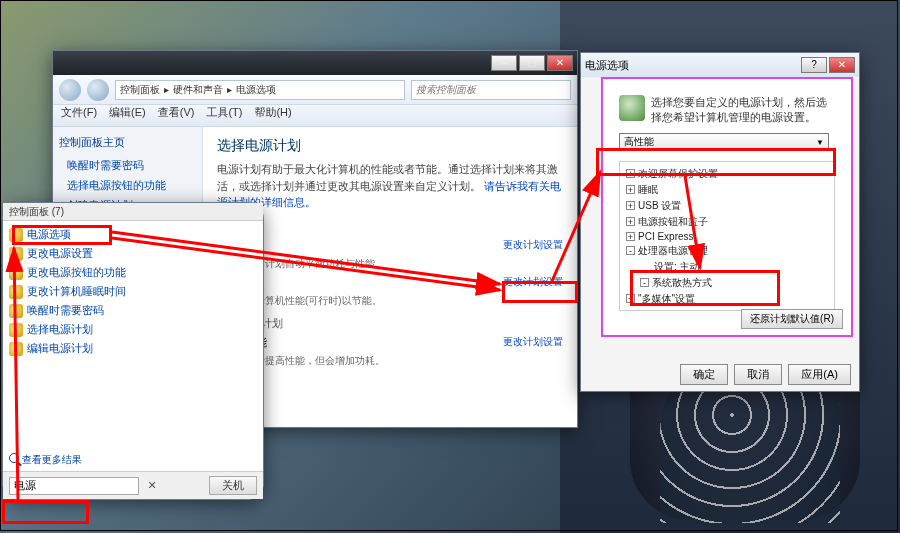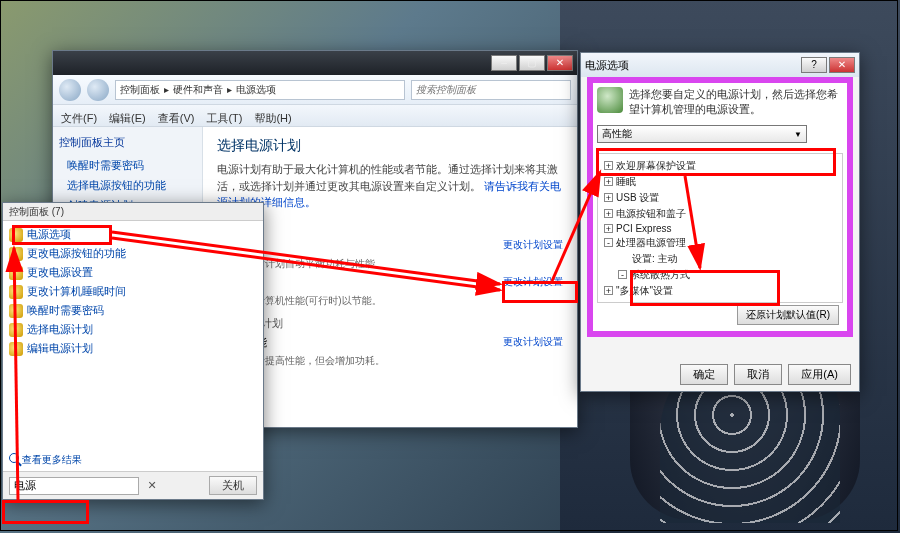--- a/index.html
+++ b/index.html
@@ -15,54 +15,54 @@
 .win-controls { margin-left: auto; display: flex; gap: 2px; }
 .win-btn { width: 26px; height: 16px; border: 1px solid #7a7a7a; background: linear-gradient(#fafafa,#d0d0d0); font-size: 10px; text-align: center; line-height: 14px; cursor: pointer; }
 .win-btn.close { background: linear-gradient(#e88,#c33); color: #fff; }
 
 
 #win-cp { top: 50px; left: 52px; width: 526px; height: 378px; }
 #win-cp .nav { height: 30px; background: linear-gradient(#f7fbff,#e6eef7); display: flex; align-items: center; padding: 0 6px; gap: 6px; font-size: 11px; border-bottom: 1px solid #cfd8e2; }
 .nav-back { width: 22px; height: 22px; border-radius: 50%; background: radial-gradient(circle at 35% 35%, #dfeaf5, #89a7c5); display: inline-block; }
 .breadcrumb { flex: 1; height: 20px; border: 1px solid #b8c4d2; background: #fff; display: flex; align-items: center; padding: 0 4px; gap: 4px; font-size: 10px; color: #333; }
 .search-nav { width: 160px; height: 20px; border: 1px solid #b8c4d2; background: #fff; font-size: 10px; padding: 0 4px; color: #888; font-style: italic; }
-.menubar { height: 22px; background: linear-gradient(#f3f7fc,#e2eaf3); display: flex; align-items: flex-end; gap: 12px; padding: 0 8px; font-size: 11px; color: #333; border-bottom: 1px solid #cfd8e2; }
+.menubar { height: 22px; background: linear-gradient(#f3f7fc,#e2eaf3); display: flex; align-items: flex-start; gap: 12px; padding: 0 8px; font-size: 11px; color: #333; border-bottom: 1px solid #cfd8e2; }
 .cp-body { display: flex; height: calc(100% - 76px); }
 .cp-side { width: 150px; background: #f0f4f9; border-right: 1px solid #d8e0e8; padding: 8px 6px; font-size: 11px; }
 .cp-side .side-title { color: #003399; margin-bottom: 8px; cursor: pointer; }
 .cp-side .side-link { color: #0046aa; margin: 5px 0 5px 8px; cursor: pointer; }
 .cp-main { flex: 1; padding: 10px 14px; font-size: 11px; overflow: hidden; }
 .cp-main h2 { color: #003366; font-size: 14px; font-weight: normal; margin-bottom: 6px; }
 .cp-main .desc { color: #444; line-height: 1.5; margin-bottom: 8px; }
 .cp-main .desc a { color: #0046cc; text-decoration: none; }
 .plan-block { margin: 8px 0; }
 .plan-row { display: flex; align-items: center; gap: 6px; margin: 4px 0; }
 .plan-row .radio { width: 11px; height: 11px; border: 1px solid #666; border-radius: 50%; display: inline-block; }
 .plan-link { color: #0046cc; cursor: pointer; margin-left: auto; font-size: 10px; }
 .plan-desc { color: #666; margin-left: 18px; font-size: 10px; }
 
 
-#win-search { top: 202px; left: 2px; width: 262px; height: 298px; background: #fff; }
+#win-search { top: 202px; left: 2px; width: 262px; height: 298px; background: #fff; border-radius: 17px; }
 #win-search .hdr { height: 18px; background: #eee; border-bottom: 1px solid #ccc; font-size: 10px; padding: 2px 6px; color: #333; }
 #win-search .list { padding: 4px 6px; font-size: 11px; }
 #win-search .list .item { display: flex; align-items: center; gap: 4px; padding: 2px 0; color: #0046aa; cursor: pointer; }
 .icon-s { width: 14px; height: 14px; background: radial-gradient(circle at 40% 40%, #ffe680, #cc9900); border-radius: 3px; display: inline-block; flex-shrink: 0; }
 .seeall { position: absolute; bottom: 32px; left: 6px; font-size: 10px; color: #0046aa; cursor: pointer; }
 .seeall .glass { display: inline-block; width: 10px; height: 10px; border: 1.5px solid #0046aa; border-radius: 50%; position: relative; }
 .seeall .glass:after { content: ""; position: absolute; width: 5px; height: 1.5px; background: #0046aa; bottom: -2px; right: -4px; transform: rotate(45deg); }
 .search-foot { position: absolute; bottom: 0; left: 0; right: 0; height: 28px; background: #f0f0f0; border-top: 1px solid #ccc; display: flex; align-items: center; padding: 0 6px; gap: 6px; }
 .search-foot input { width: 130px; height: 18px; border: 1px solid #aaa; font-size: 11px; padding: 0 4px; }
 .search-foot .clr { width: 14px; height: 14px; font-size: 11px; text-align: center; cursor: pointer; color: #555; }
 .search-foot .shut { font-size: 11px; color: #333; border: 1px solid #aaa; padding: 1px 12px; background: linear-gradient(#fafafa,#ddd); cursor: pointer; }
 
 
 #win-adv { top: 52px; left: 580px; width: 280px; height: 340px; background: #f4f4f4; }
 #win-adv .tabrow { height: 24px; padding: 4px 6px 0 6px; }
 #win-adv .tab { display: inline-block; padding: 3px 10px; border: 1px solid #aaa; border-bottom: none; background: #fff; font-size: 11px; border-radius: 3px 3px 0 0; }
-#win-adv .panel { margin: 0 6px 6px 6px; border: 6px solid #d946ef; background: #fff; height: 260px; padding: 4px; font-size: 11px; position: relative; }
+#win-adv .panel { margin: 0 6px 6px 20px; border: 2px solid #d946ef; background: #fff; height: 260px; padding: 16px; font-size: 11px; position: relative; }
 .adv-desc { display: flex; gap: 6px; color: #333; margin-bottom: 8px; }
 .adv-desc .ico { width: 26px; height: 26px; background: radial-gradient(circle at 40% 35%, #cfe8c8, #4a8a3a); border-radius: 4px; flex-shrink: 0; }
 .adv-select { width: 210px; height: 18px; border: 1px solid #777; background: linear-gradient(#fff,#e8e8e8); font-size: 10px; padding: 0 4px; display: flex; align-items: center; justify-content: space-between; cursor: pointer; }
 .adv-select .arrow { font-size: 8px; }
 .tree { margin-top: 10px; border: 1px solid #ccc; height: 150px; overflow: auto; padding: 4px 2px; font-size: 10px; background: #fff; }
 .tree .node { padding: 1px 0 1px 4px; color: #222; white-space: nowrap; }
 .tree .node .exp { display: inline-block; width: 9px; height: 9px; border: 1px solid #888; text-align: center; line-height: 8px; font-size: 9px; margin-right: 3px; cursor: pointer; background: #fff; }
 .tree .l2 { padding-left: 18px; }
 .tree .l3 { padding-left: 32px; }
 .restore { position: absolute; bottom: 6px; right: 8px; font-size: 10px; padding: 2px 8px; border: 1px solid #999; background: linear-gradient(#fafafa,#ddd); cursor: pointer; }
@@ -152,25 +152,25 @@
 
 <div id="win-search" class="window">
   <div class="hdr">控制面板 (7)</div>
   <div class="list">
     <div class="item">
         <span class="icon-s"></span>
         <span>电源选项</span>
       </div>
     <div class="item">
         <span class="icon-s"></span>
+        <span>更改电源设置</span>
+      </div>
+    <div class="item">
+        <span class="icon-s"></span>
         <span>更改电源按钮的功能</span>
-      </div>
-    <div class="item">
-        <span class="icon-s"></span>
-        <span>更改电源设置</span>
       </div>
     <div class="item">
         <span class="icon-s"></span>
         <span>更改计算机睡眠时间</span>
       </div>
     <div class="item">
         <span class="icon-s"></span>
         <span>唤醒时需要密码</span>
       </div>
     <div class="item">

